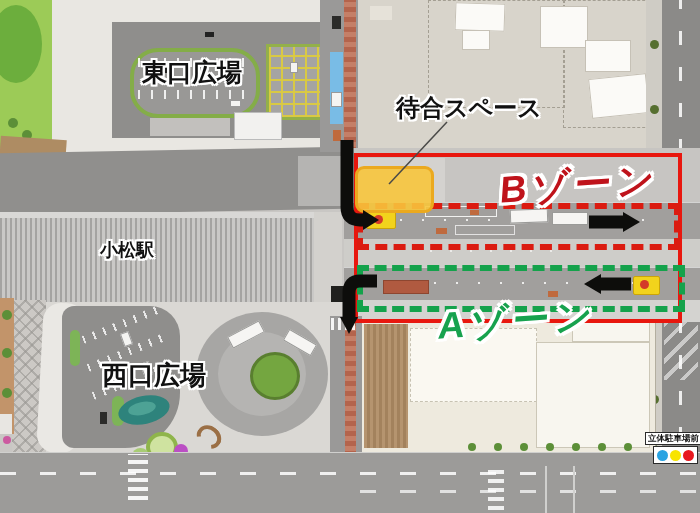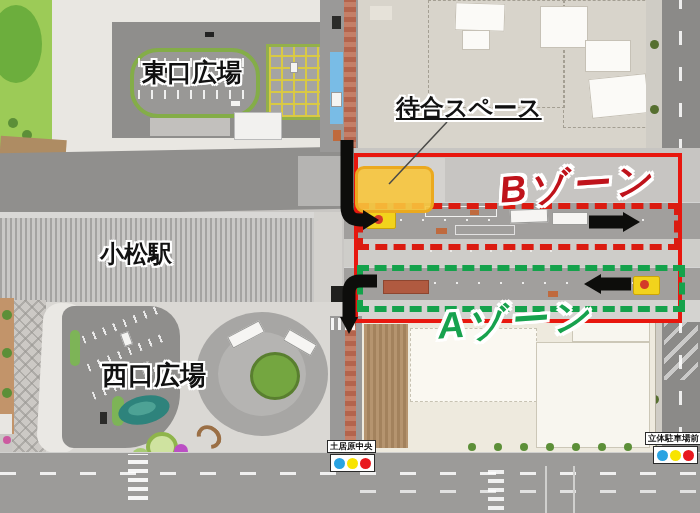--- a/index.html
+++ b/index.html
@@ -185,34 +185,26 @@
       <polygon points="623,212 623,232 640,222" fill="#0d0d0b"></polygon>
     </g>
     <g>
       <path d="M631,284 L601,284" fill="none" stroke="#0d0d0b" stroke-width="13"></path>
       <polygon points="601,274 601,294 584,284" fill="#0d0d0b"></polygon>
     </g>
     <line x1="447" y1="122" x2="389" y2="184" stroke="#4a4a48" stroke-width="1.5"></line>
   </svg>
 
   <div class="lbl" style="left:142px;top:56px;font-size:25px;z-index:50;">東口広場</div>
-  <div class="lbl" style="left:100px;top:238px;font-size:24px;z-index:50;">小松駅</div>
+  <div class="lbl" style="left:100px;top:238px;font-size:18px;z-index:50;">小松駅</div>
   <div class="lbl" style="left:102px;top:358px;font-size:26px;z-index:50;">西口広場</div>
-  <div class="lbl" style="left:396px;top:92px;font-size:24px;z-index:50;text-decoration:underline;">待合スペース</div>
+  <div class="lbl" style="left:396px;top:92px;font-size:24px;z-index:50;">待合スペース</div>
   <div class="zone-lbl" style="left: 500px; top: 160px; font-size: 37px; z-index: 50; color: rgb(191, 19, 27);">Bゾーン</div>
   <div class="zone-lbl" style="left: 438px; top: 296px; font-size: 37px; z-index: 50; color: rgb(23, 162, 78);">Aゾーン</div>
 
-  <div class="sign" style="left:327px;top:435px;">
-    <span class="name">土居原中央</span>
-    <div class="dots" style="margin-left:3px;">
-      <span class="dot" style="background: rgb(41, 163, 226);"></span>
-      <span class="dot" style="background: rgb(248, 228, 0);"></span>
-      <span class="dot" style="background: rgb(232, 25, 31);"></span>
-    </div>
-  </div>
   <div class="sign" style="left:645px;top:427px;">
     <span class="name">立体駐車場前</span>
     <div class="dots" style="margin-left:8px;">
       <span class="dot" style="background: rgb(41, 163, 226);"></span>
       <span class="dot" style="background: rgb(248, 228, 0);"></span>
       <span class="dot" style="background: rgb(232, 25, 31);"></span>
     </div>
   </div>
 
 </div>

